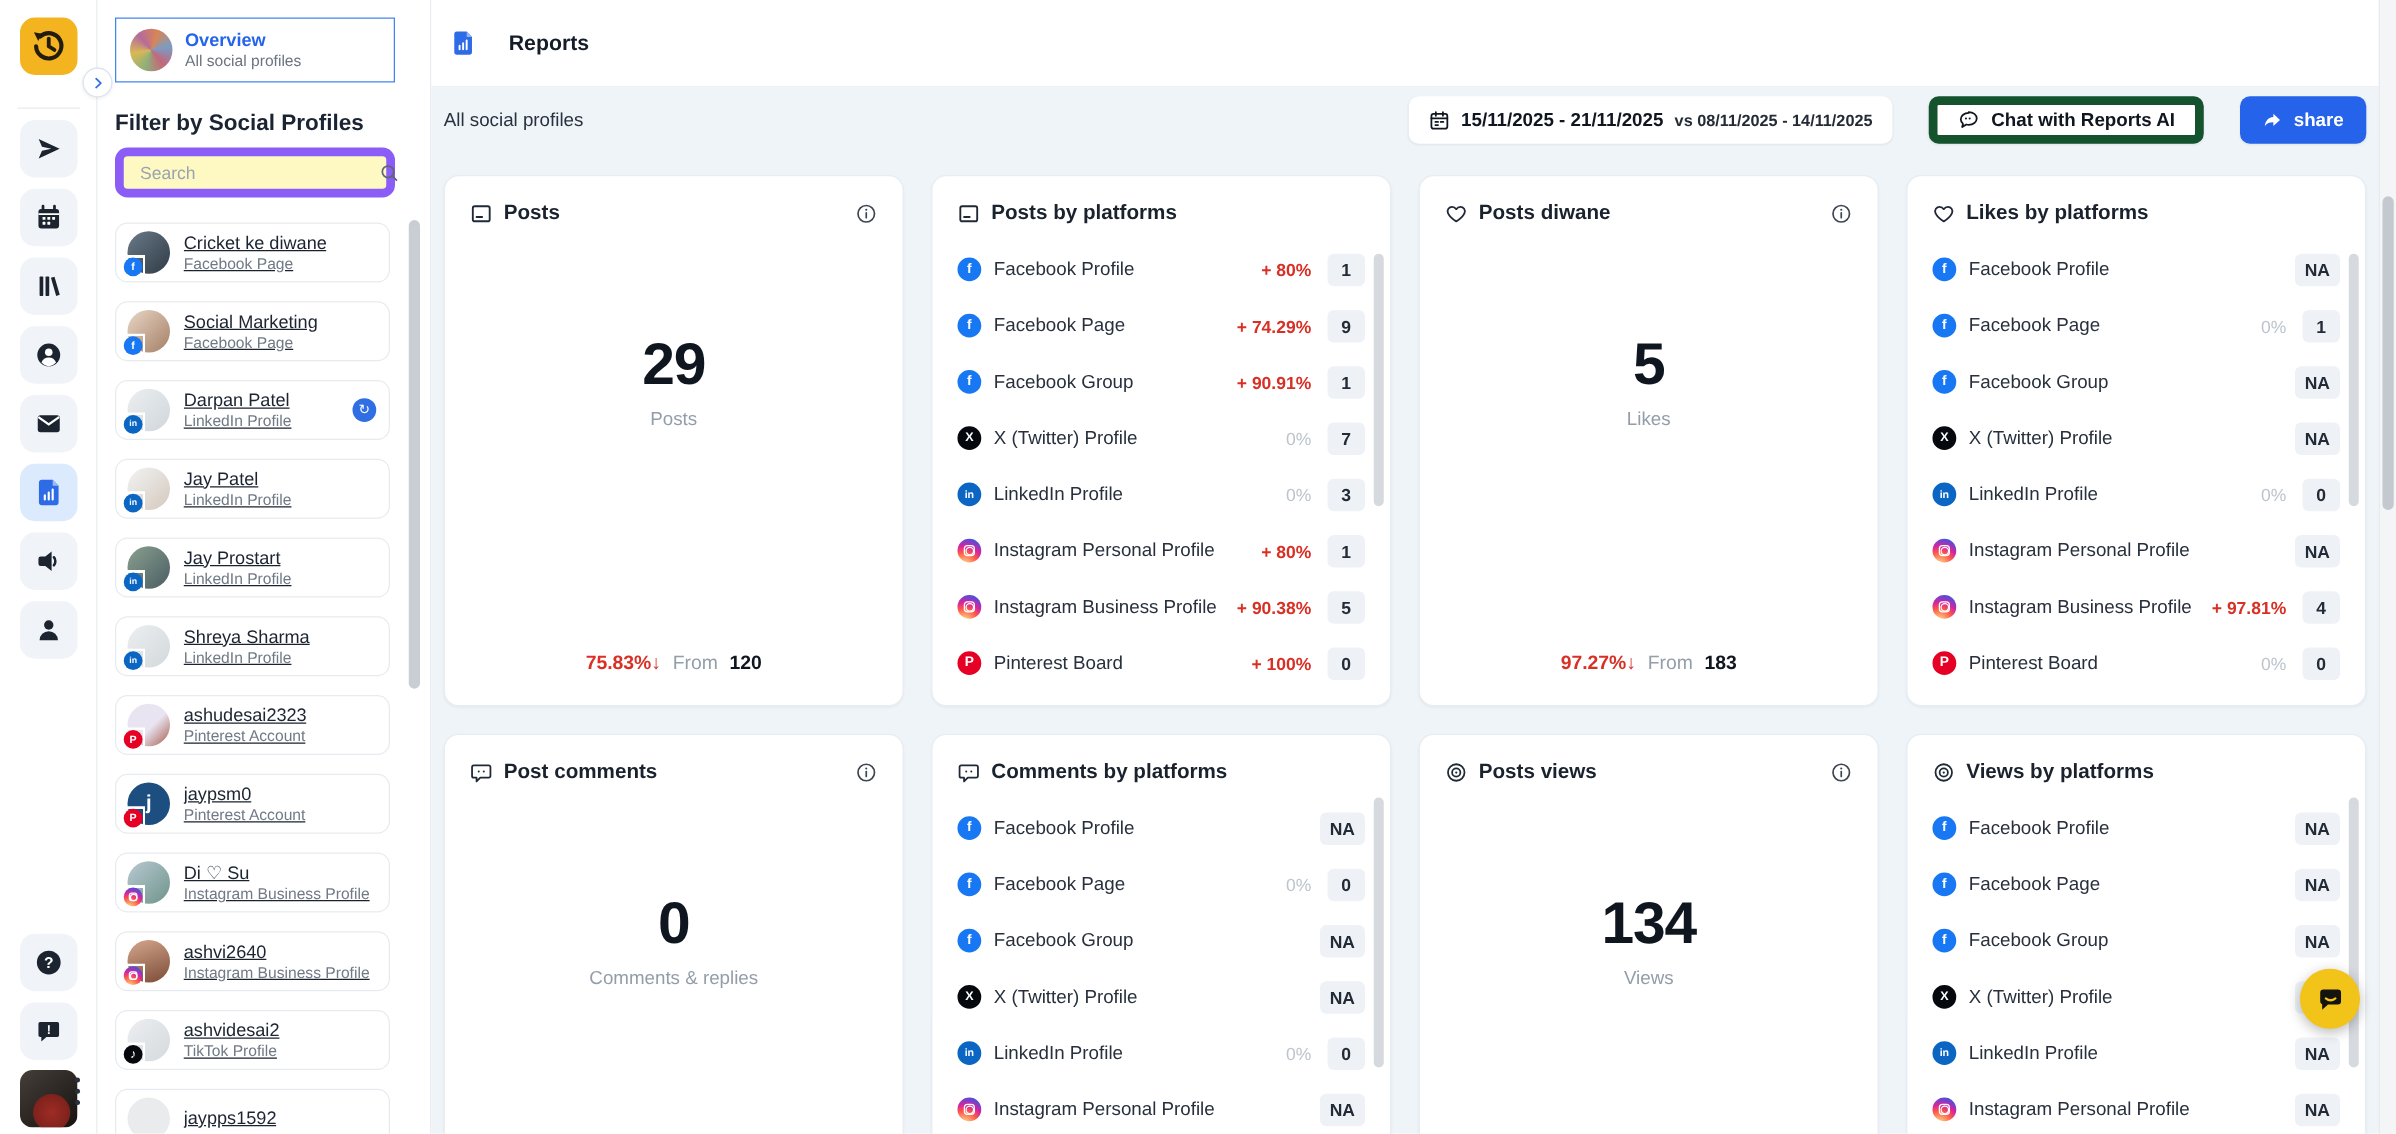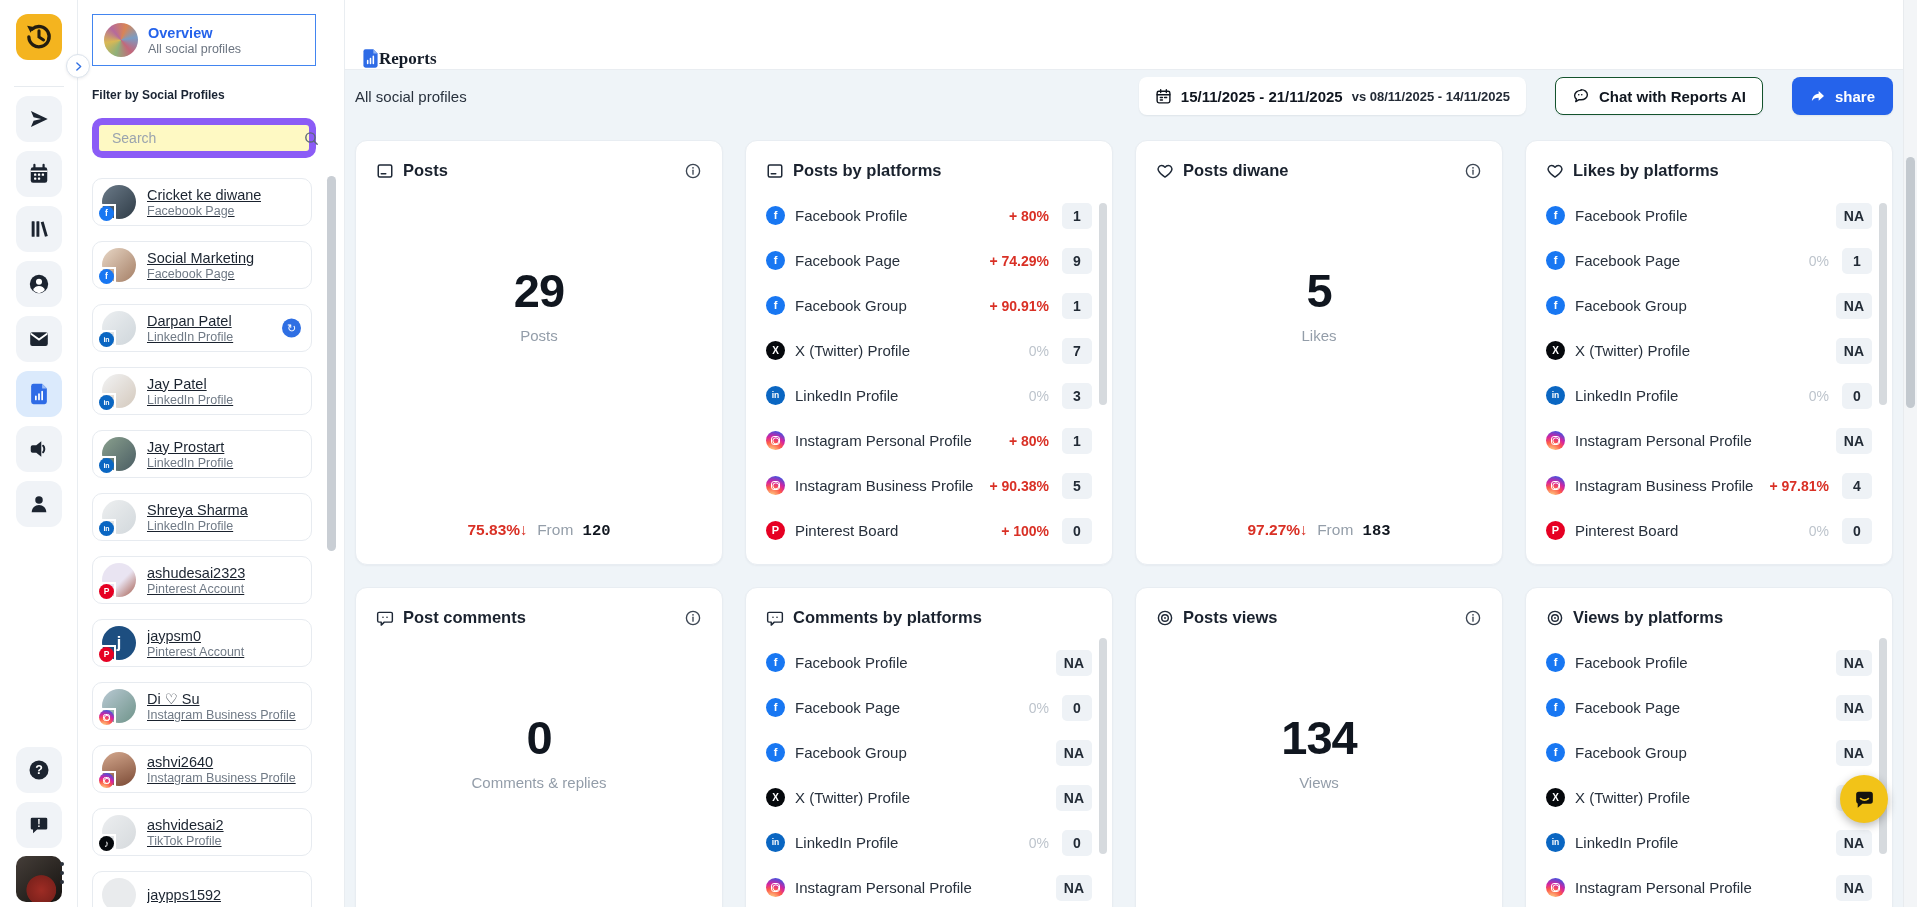--- a/index.html
+++ b/index.html
@@ -21,21 +21,21 @@
     background: radial-gradient(circle at 55% 74%, #9e2c24 0%, #7e221c 34%, rgba(0,0,0,0) 36%), linear-gradient(140deg,#453e39,#15120f); }
   .rail-dots { position:absolute; left:60px; top:862px; display:flex; flex-direction:column; gap:5px; }
   .rail-dots i { width:4px; height:4px; border-radius:50%; background:#2a313b; }
   
   .sidebar { position:absolute; left:78px; top:0; width:267px; height:907px; background:#fff; border-right:1px solid #e9edf1; z-index:7; overflow:hidden; }
   .overview-card { position:absolute; left:14px; top:14px; width:224px; height:52px; background:#fff; border:1.5px solid #4285f0; border-radius:0; display:flex; align-items:center; gap:10px; padding:0 11px; cursor:pointer; }
   .overview-avatar { width:34px; height:34px; border-radius:50%; flex:none;
     background: conic-gradient(from 20deg,#d98555,#7a9cc4,#c4667a,#8fb07a,#d9b855,#b56a9c,#d98555); }
   .overview-title { font-size:14.5px; font-weight:600; color:var(--accent,#2563eb); line-height:1.25; }
   .overview-sub { font-size:12.5px; color:#6b7480; }
-  .filter-heading { position:absolute; left:14px; top:88px; font-size:12px; font-weight:700; color:#1a2433; }
+  .filter-heading { position:absolute; left:14px; top:88px; font-size:18px; font-weight:700; color:#1a2433; }
   .searchbox { position:absolute; left:14px; top:118px; width:224px; height:40px; border:7px solid #8b5cf6; border-radius:10px; background:#fef9c3; display:flex; align-items:center; }
   .searchbox input { border:0; outline:0; background:transparent; flex:1; padding:0 10px 0 13px; font-size:14px; color:#333; font-family:inherit; }
   .searchbox input::placeholder { color:#9aa3ae; }
   .searchbox .mag { margin-right:11px; display:flex; }
   .profile-list { position:absolute; left:14px; top:178px; width:220px; display:flex; flex-direction:column; gap:15px; }
   .pitem { height:48px; border:1px solid #e7ebf0; border-radius:10px; background:#fff; display:flex; align-items:center; gap:11px; padding:0 9px; cursor:pointer; position:relative; }
   .pav { width:34px; height:34px; border-radius:50%; flex:none; position:relative; display:flex; align-items:center; justify-content:center; color:#fff; font-weight:700; font-size:16px; }
   .pav .badge { position:absolute; left:-3px; bottom:-2px; box-shadow:0 0 0 2px #fff; }
   .ptxt { min-width:0;text-decoration:underline; }
   .pname { font-size:14.5px; font-weight:500; color:#1b2430; white-space:nowrap; overflow:hidden; text-overflow:ellipsis; }
@@ -49,44 +49,44 @@
   .pficon.x { background:#05080c; font-size:10px; font-weight:800; }
   .pficon.linkedin { background:#0a66c2; font-size:8.5px; }
   .pficon.sm.linkedin { font-size:7px; }
   .pficon.pinterest { background:#e60023; }
   .pficon.tiktok { background:#05080c; font-size:10px; }
   .pficon.instagram { background: radial-gradient(circle at 28% 115%, #fdf497 0%, #fd5949 42%, #d6249f 62%, #285aeb 92%); }
   .pficon.instagram::before { content:""; position:absolute; inset:24%; border:1.5px solid #fff; border-radius:30%; }
   .pficon.instagram::after { content:""; position:absolute; width:28%; height:28%; border:1.4px solid #fff; border-radius:50%; left:50%; top:50%; transform:translate(-50%,-50%); }
   
   .main { position:absolute; left:345px; top:0; width:1572px; height:907px; }
-  .main-header { height:70px; background:#fff; border-bottom:1px solid #e9edf1; display:flex; align-items:flex-end; padding-left:17px; gap:0;font-family:Liberation Serif, serif; }
+  .main-header { height:70px; background:#fff; border-bottom:1px solid #e9edf1; display:flex; align-items:center; padding-left:17px; gap:28px; }
   .main-title { font-size:17px; font-weight:700; color:#141c28; }
   .content { position:absolute; left:0; top:70px; right:0; bottom:0; background:#eff4f8; }
   .toolbar { position:absolute; left:10px; right:24px; top:7px; height:38px; display:flex; align-items:center; justify-content:space-between; }
   .scope-label { font-size:15px; font-weight:500; color:#28313d; }
   .tb-right { display:flex; gap:29px; }
   .btn { height:38px; border-radius:8px; display:flex; align-items:center; gap:9px; padding:0 16px; background:#fff; cursor:pointer; box-shadow:0 1px 2px rgba(16,24,40,.07); font-size:15px; }
   .btn-date .range-main { font-weight:700; font-size:15px; color:#10161f; }
   .btn-date .range-vs { font-weight:600; font-size:13px; color:#232b36; }
-  .btn-chat { font-weight:600; color:#10161f; border:1px solid #14532d; }
+  .btn-chat { font-weight:600; color:#10161f; border:7px solid #14532d; }
   .btn-share { background:var(--accent,#2563eb); color:#fff; font-weight:600; padding:0 18px; }
   
   .cards { position:absolute; left:10px; right:24px; top:70px; display:grid; grid-template-columns:repeat(4,1fr); gap:22px; }
   .card { position:relative; height:425px; background:#fff; border:1px solid #e8edf2; border-radius:12px; padding:20px; box-shadow:0 1px 2px rgba(23,34,52,.04); }
   .card-head { display:flex; align-items:center; gap:9px; }
   .card-title { font-size:16.5px; font-weight:700; color:#1a222e; }
   .info-ic { margin-left:auto; display:flex; cursor:pointer; }
   .metric { position:absolute; left:0; right:0; top:122px; text-align:center; }
   .metric .val { font-size:47px; font-weight:700; color:#10161f; letter-spacing:-1px; }
   .metric .unit { margin-top:9px; font-size:15px; color:#939da9; }
   .stat { position:absolute; left:0; right:0; bottom:24px; text-align:center; font-size:15.5px; }
   .stat .pct { color:var(--neg,#d93025); font-weight:700; }
   .stat .from { color:#949ea9; margin:0 5px; }
-  .stat .base { color:#10161f; font-weight:700;font-family:Liberation Mono, monospace; }
+  .stat .base { color:#10161f; font-weight:700; }
   .rows { margin-top:13px; }
   .prow { height:45px; display:flex; align-items:center; gap:10px; }
   .prow .lbl { font-size:15px; color:#27303c; margin-right:auto; white-space:nowrap; }
   .chg { font-size:14px; font-weight:600; margin-right:3px; }
   .chg-red { color:var(--neg,#d93025); }
   .chg-gray { color:#bdc4cc; font-weight:500; }
   .chip { background:#eef2f6; border-radius:5px; padding:5px 8px; font-size:14px; font-weight:700; color:#222b36; min-width:30px; text-align:center; }
   .vthumb { position:absolute; right:5px; width:8px; border-radius:4px; background:#d6dade; }
   .vthumb.r1 { top:62px; height:202px; }
   .vthumb.r2 { top:50px; height:216px; }

